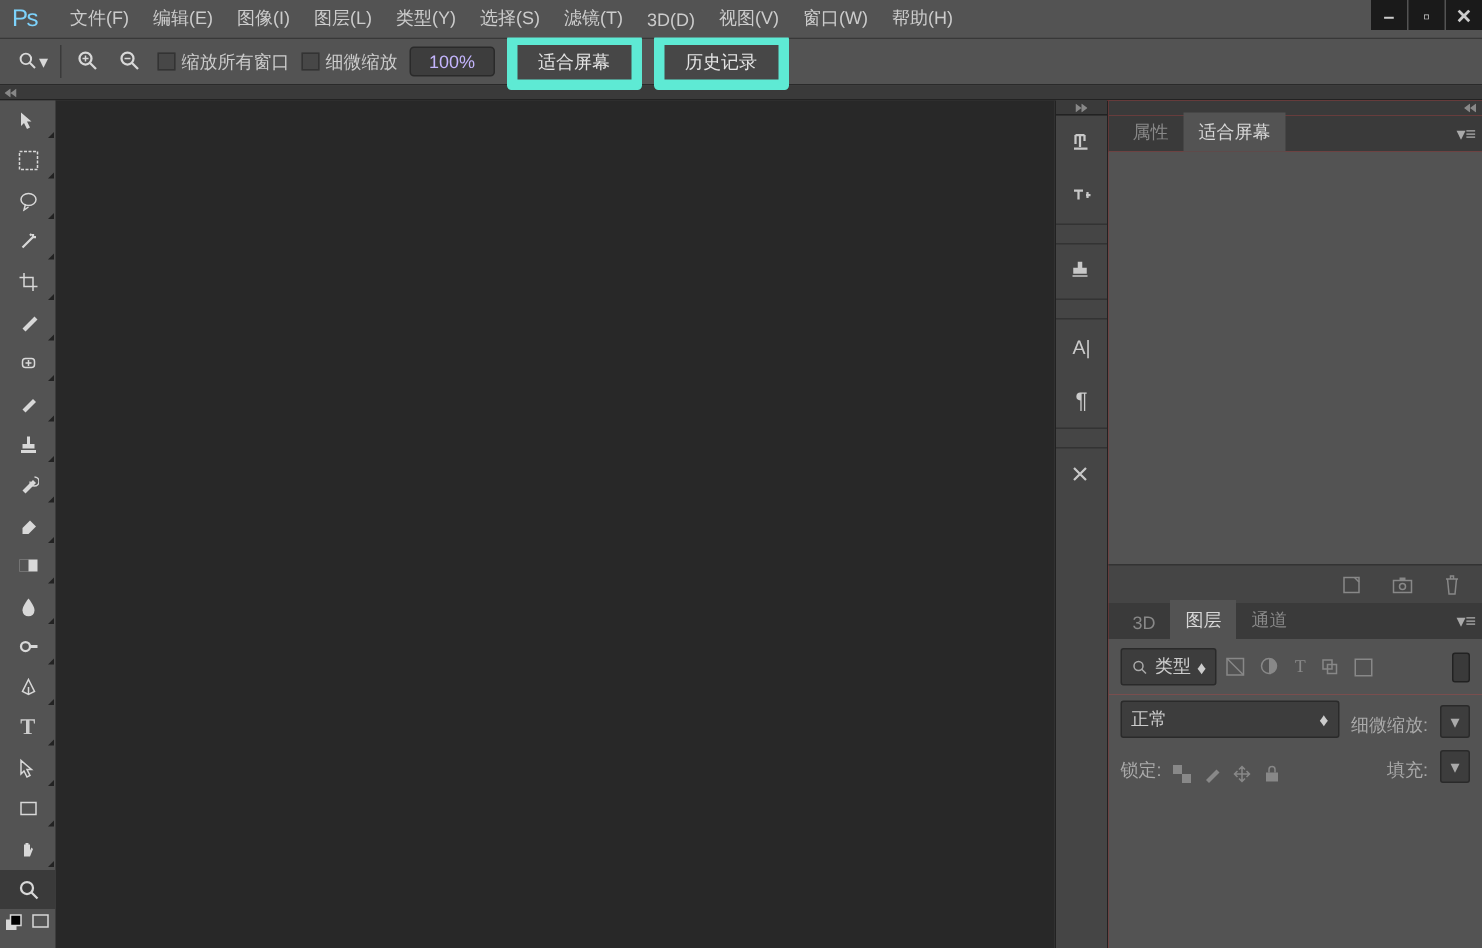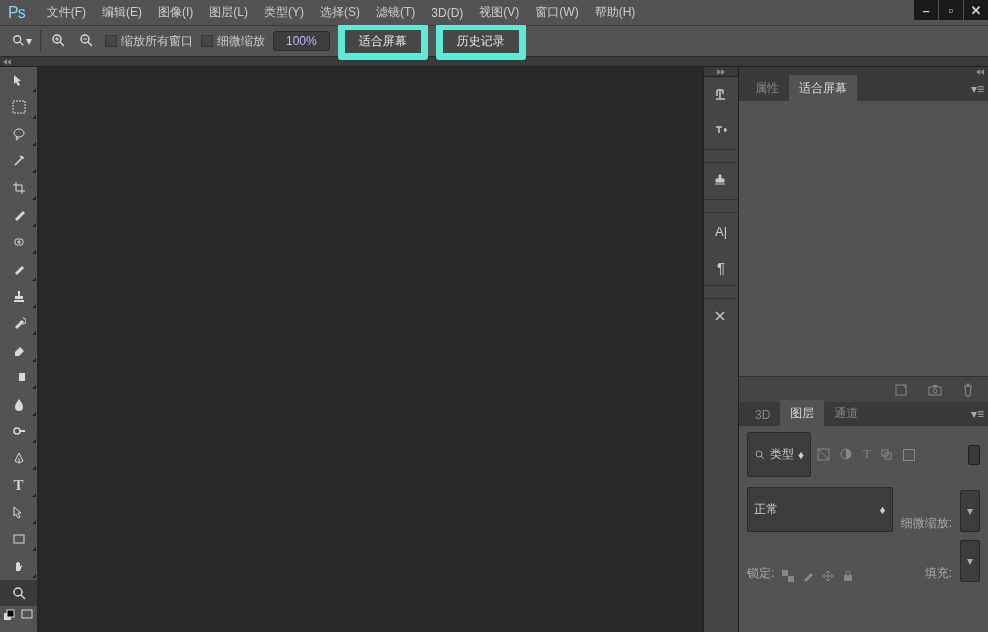--- a/index.html
+++ b/index.html
@@ -35,21 +35,21 @@
 .panel-tabs{height:24px;background:#3a3a3a;display:flex;align-items:flex-end;padding-left:6px;gap:0;position:relative}
 .panel-tabs .tab{padding:5px 10px 4px;color:#888;cursor:default}
 .panel-tabs .tab.active{background:#535353;color:#d8d8d8}
 .panel-tabs .menu-btn{position:absolute;right:4px;top:5px;color:#aaa}
 .panel-body{background:#535353;flex:1;min-height:0}
 .history-panel{height:325px;display:flex;flex-direction:column}
 .history-panel .panel-body{flex:1}
 .bottom-icons{height:26px;background:#454545;border-top:1px solid #333;display:flex;align-items:center;justify-content:flex-end;gap:20px;padding-right:14px;color:#888}
 .layers-panel{flex:1;display:flex;flex-direction:column}
 .layer-opts{background:#535353;padding:6px 8px;display:flex;align-items:center;gap:6px}
-.dropdown{background:#3d3d3d;border:1px solid #2a2a2a;padding:13px 6px;display:flex;align-items:center;border-radius:2px;color:#aaa}
+.dropdown{background:#3d3d3d;border:1px solid #2a2a2a;padding:3px 6px;display:flex;align-items:center;border-radius:2px;color:#aaa}
 .layer-row{background:#535353;padding:4px 8px;display:flex;align-items:flex-end;gap:8px}
 .layer-row .dropdown{flex:1}
 .label{color:#aaa}
 .filter-icons{display:flex;gap:10px;color:#888;align-items:center}
 .sq{width:12px;height:12px;border:1px solid #888}
 .toggle{width:12px;height:20px;background:#3a3a3a;border:1px solid #222;border-radius:2px;margin-left:auto}
 svg{display:block}
 </style>
 </head>
 <body>

